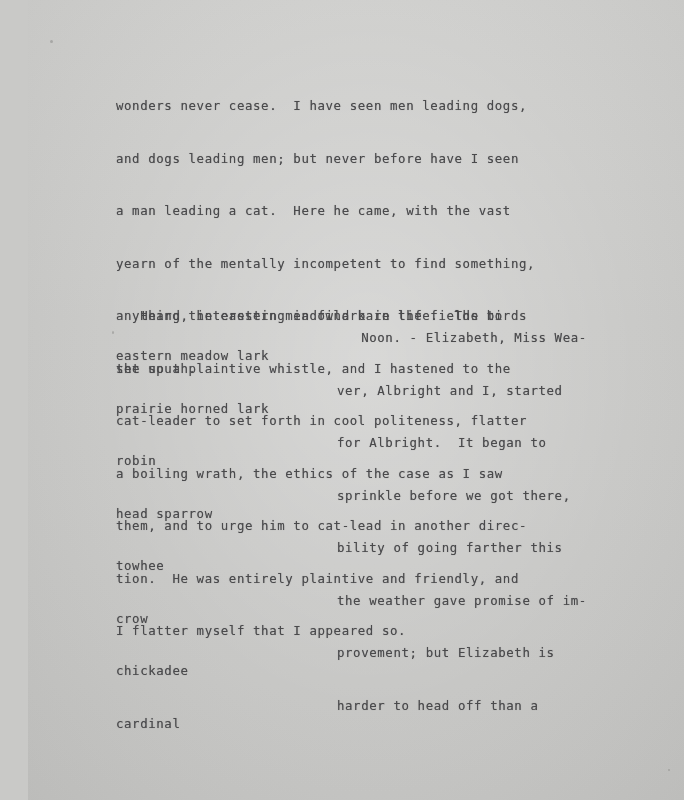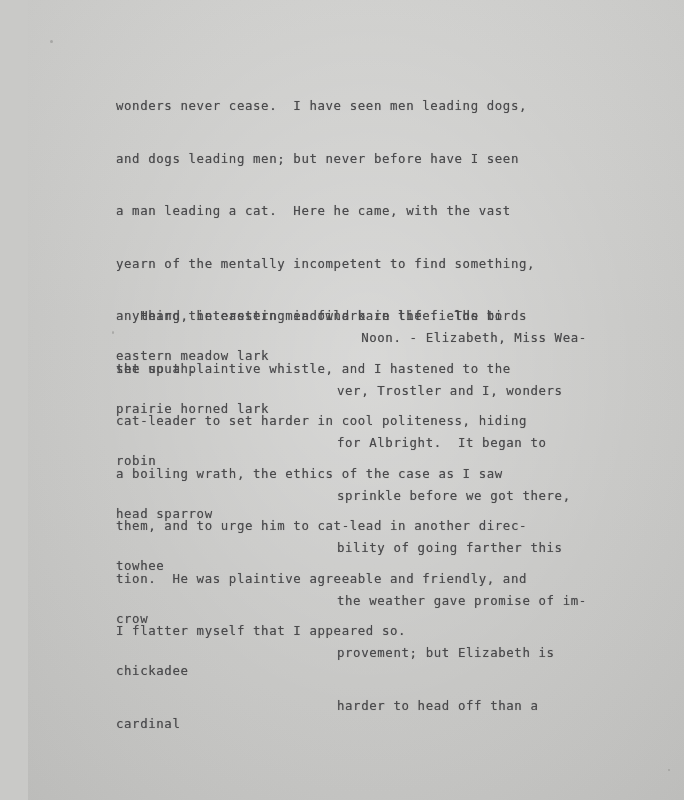--- a/index.html
+++ b/index.html
@@ -73,24 +73,24 @@
   <span class="speck" style="top:331px;left:84px;width:2px;height:3px;"></span>
   <span class="speck" style="top:769px;left:640px;width:2px;height:2px;"></span>
 
   <div class="typed" id="top-paragraph">
     <span class="line">wonders never cease.  I have seen men leading dogs,</span>
     <span class="line">and dogs leading men; but never before have I seen</span>
     <span class="line">a man leading a cat.  Here he came, with the vast</span>
     <span class="line">yearn of the mentally incompetent to find something,</span>
     <span class="line">anything, interesting in find bare life.  The birds</span>
     <span class="line">set up a plaintive whistle, and I hastened to the</span>
-    <span class="line">cat-leader to set harder in cool politeness, hiding</span>
+    <span class="line">cat-leader to set forth in cool politeness, flatter</span>
     <span class="line">a boiling wrath, the ethics of the case as I saw</span>
     <span class="line">them, and to urge him to cat-lead in another direc-</span>
-    <span class="line">tion.  He was plaintive agreeable and friendly, and</span>
+    <span class="line">tion.  He was entirely plaintive and friendly, and</span>
     <span class="line">I flatter myself that I appeared so.</span>
   </div>
 
   <div class="typed" id="meadowlark-note">
     <span class="line">   Heard the eastern meadowlark in the fields to</span>
     <span class="line">the south.</span>
   </div>
 
   <div class="typed" id="bird-list">
     <span class="line">eastern meadow lark</span>
@@ -112,21 +112,21 @@
     
     
     
     
     
     
   </div>
 
   <div class="typed" id="right-column">
     <span class="line">   Noon. - Elizabeth, Miss Wea-</span>
-    <span class="line">ver, Trostler and I, wonders</span>
+    <span class="line">ver, Albright and I, started</span>
     <span class="line">for Albright.  It began to</span>
     <span class="line">sprinkle before we got there,</span>
     <span class="line">bility of going farther this</span>
     <span class="line">the weather gave promise of im-</span>
     <span class="line">provement; but Elizabeth is</span>
     <span class="line">harder to head off than a</span>
     
     
     
     

